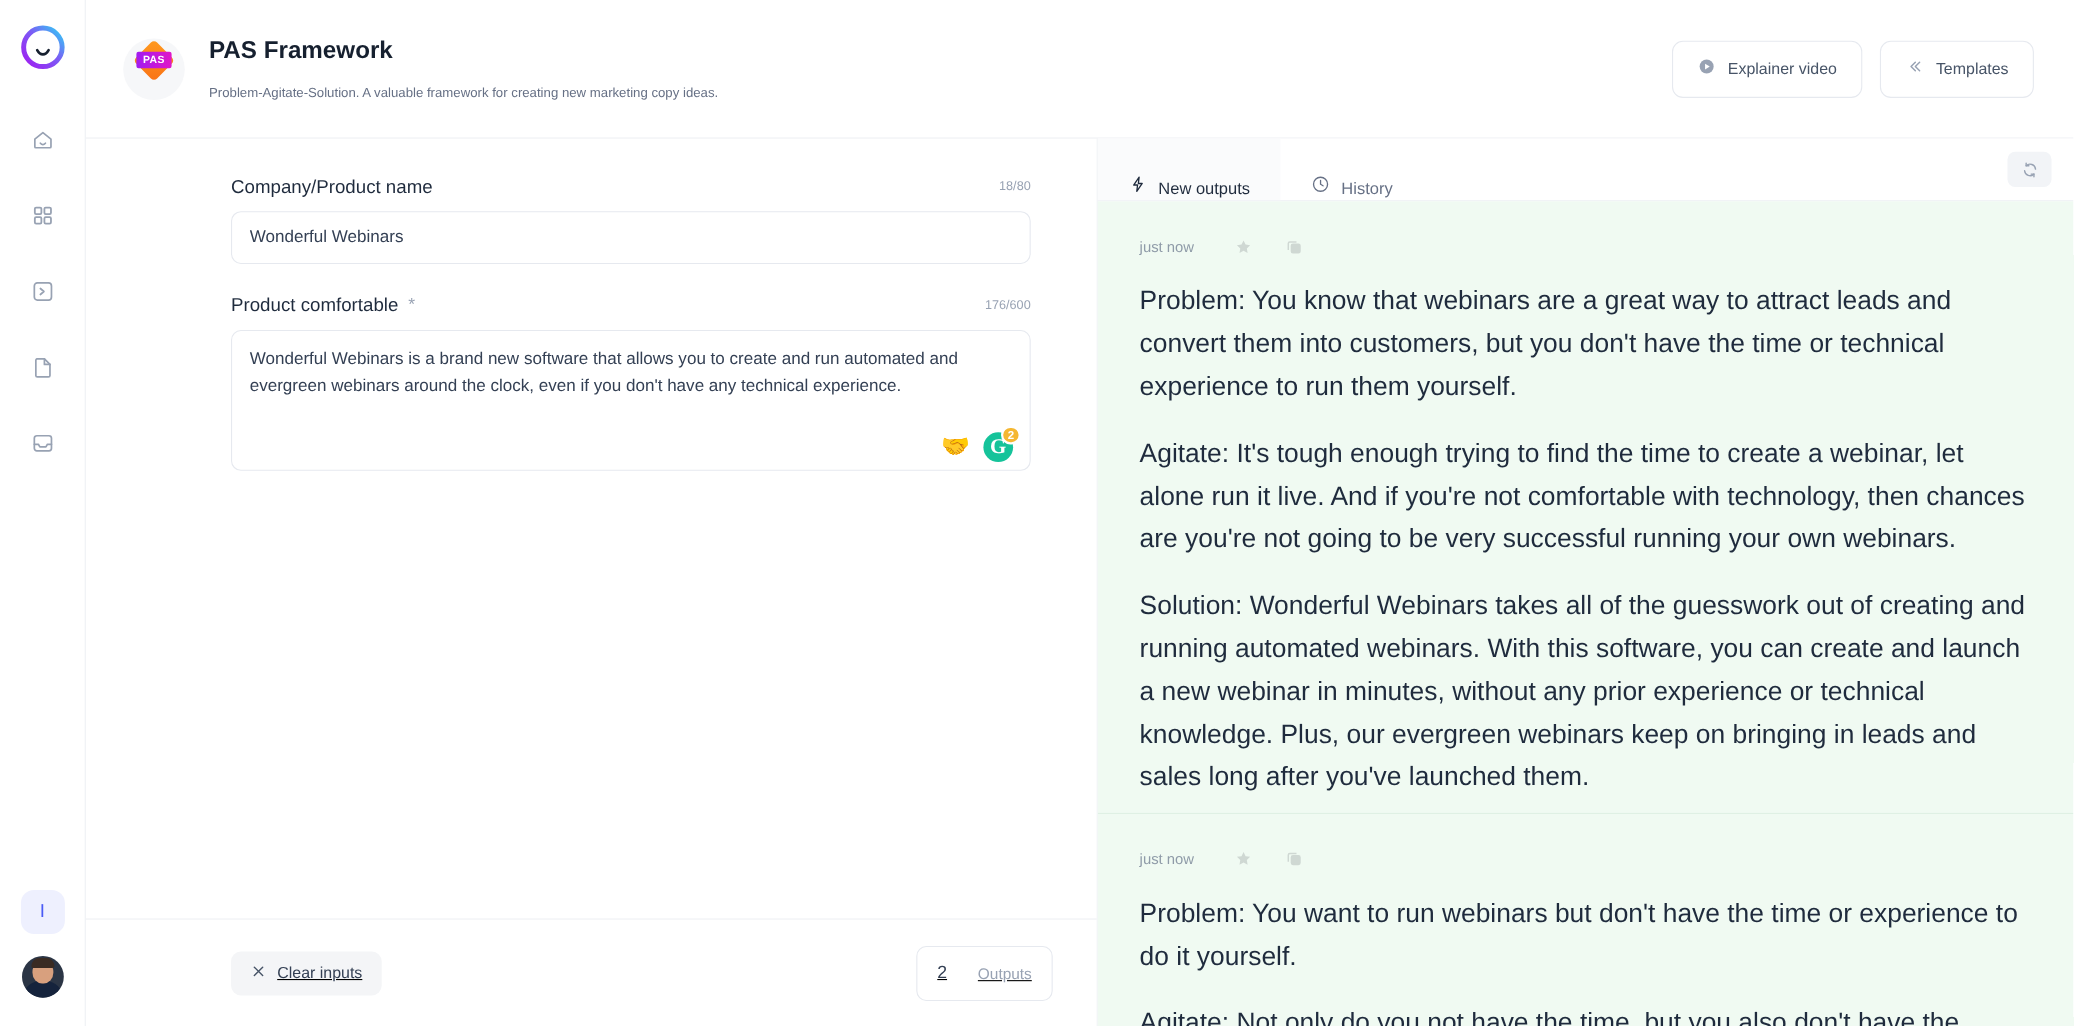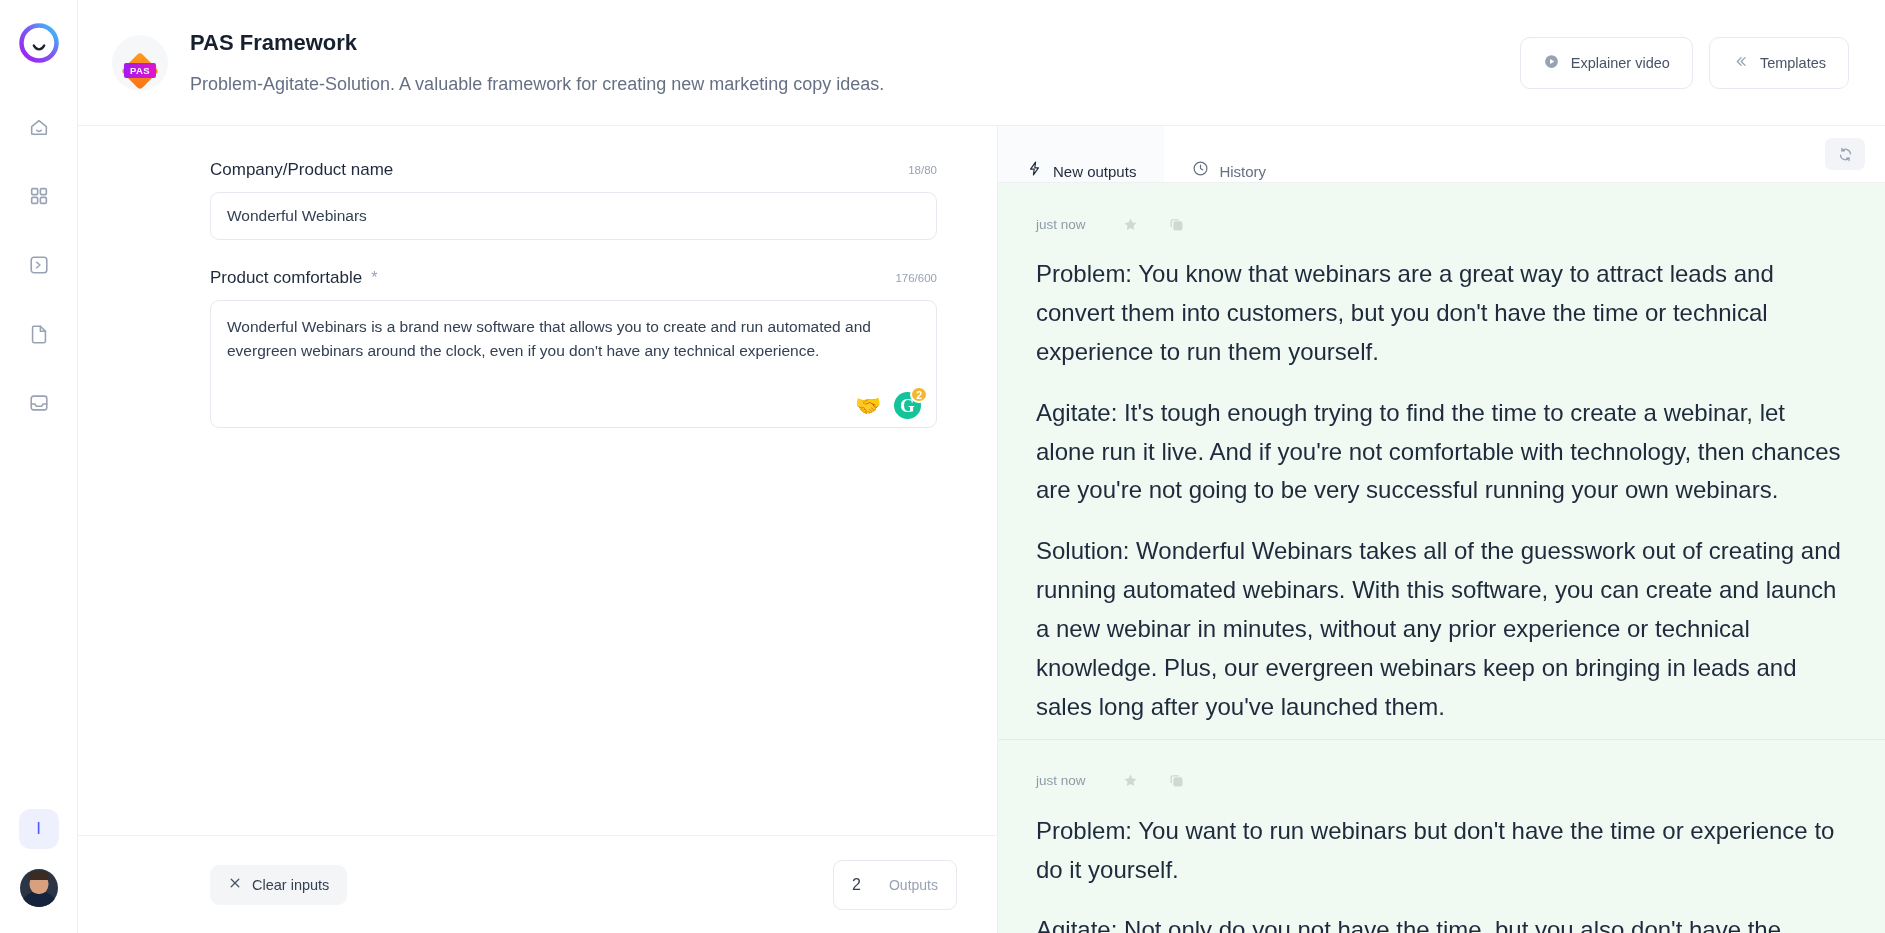--- a/index.html
+++ b/index.html
@@ -52,39 +52,39 @@
   .main { flex: 1; display: flex; flex-direction: column; height: 933px; min-width: 0; }
 
   .topbar {
     height: 126px; flex: 0 0 126px;
     border-bottom: 1px solid #eef0f4;
     display: flex; align-items: center;
     padding: 0 36px 0 34px; gap: 22px;
   }
   .tpl-icon {
     width: 56px; height: 56px; border-radius: 50%; background: #f6f7f9;
-    display: flex; align-items: flex-end; justify-content: center; flex: 0 0 56px;
+    display: flex; align-items: flex-start; justify-content: center; flex: 0 0 56px;
   }
   .pas-mark { position: relative; width: 40px; height: 40px;
     display: flex; align-items: center; justify-content: center; }
   .pas-diamond {
     position: absolute; left: 50%; top: 50%; width: 27px; height: 27px;
     transform: translate(-50%,-50%) rotate(45deg);
     background: linear-gradient(135deg,#ff9a1f,#f97316);
     border-radius: 4px;
   }
   .pas-chip {
     position: relative; z-index: 2;
     background: linear-gradient(90deg,#a21bf0,#e016c8);
     color: #fff; font-size: 9.5px; font-weight: 700; letter-spacing: .4px;
     padding: 3px 6px; border-radius: 2px; line-height: 1;
   }
   .tpl-meta { min-width: 0; }
   .tpl-title { font-size: 22px; font-weight: 700; color: #16202f; line-height: 1.25; }
-  .tpl-sub { font-size: 18px; color: #667085; margin-top: 17px; line-height: 1.3; }
+  .tpl-sub { font-size: 12px; color: #667085; margin-top: 17px; line-height: 1.3; }
   .topbar-actions { margin-left: auto; display: flex; gap: 16px; flex: 0 0 auto; }
   .ghost-btn {
     height: 52px; padding: 0 22px; border: 1px solid #e6e9ef; border-radius: 10px;
     background: #fff; color: #475467; font-size: 14.5px;
     display: flex; align-items: center; gap: 11px; cursor: pointer;
   }
   .ghost-btn svg { width: 17px; height: 17px; color: #98a2b3; }
 
   
   .split { flex: 1; display: flex; min-height: 0; }
@@ -125,21 +125,21 @@
   }
   .gram-count {
     position: absolute; top: -6px; right: -7px;
     min-width: 17px; height: 17px; padding: 0 4px; border-radius: 9px;
     background: #f5b731; color: #fff; font-size: 10.5px; font-weight: 700;
     display: flex; align-items: center; justify-content: center;
     font-family: "Liberation Sans", sans-serif; border: 2px solid #fff;
   }
   .form-footer {
     height: 98px; flex: 0 0 98px; border-top: 1px solid #eef0f4;
-    display: flex; align-items: center; padding: 0 40px 0 132px;
+    display: flex; align-items: center; padding: 0 40px 0 132px; text-decoration: underline;
   }
   .clear-btn {
     display: flex; align-items: center; gap: 10px;
     background: #f4f5f7; border: none; border-radius: 9px;
     height: 40px; padding: 0 18px; color: #344054; font-size: 14.5px;
     cursor: pointer; font-family: inherit;
   }
   .clear-btn svg { width: 14px; height: 14px; color: #475467; }
   .footer-right { margin-left: auto; display: flex; align-items: center; gap: 14px; }
   .outputs-box {

